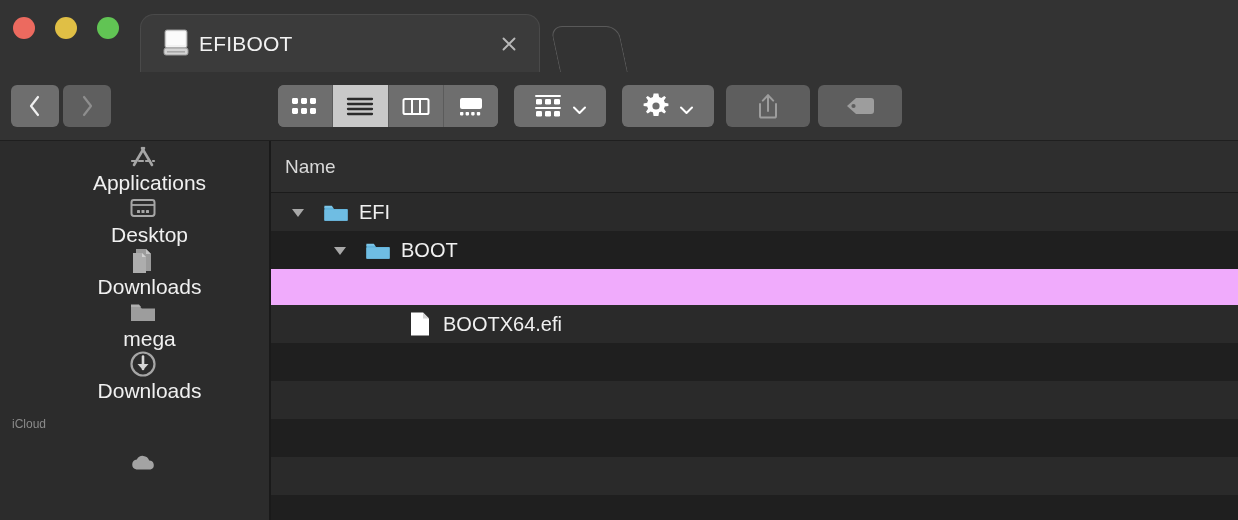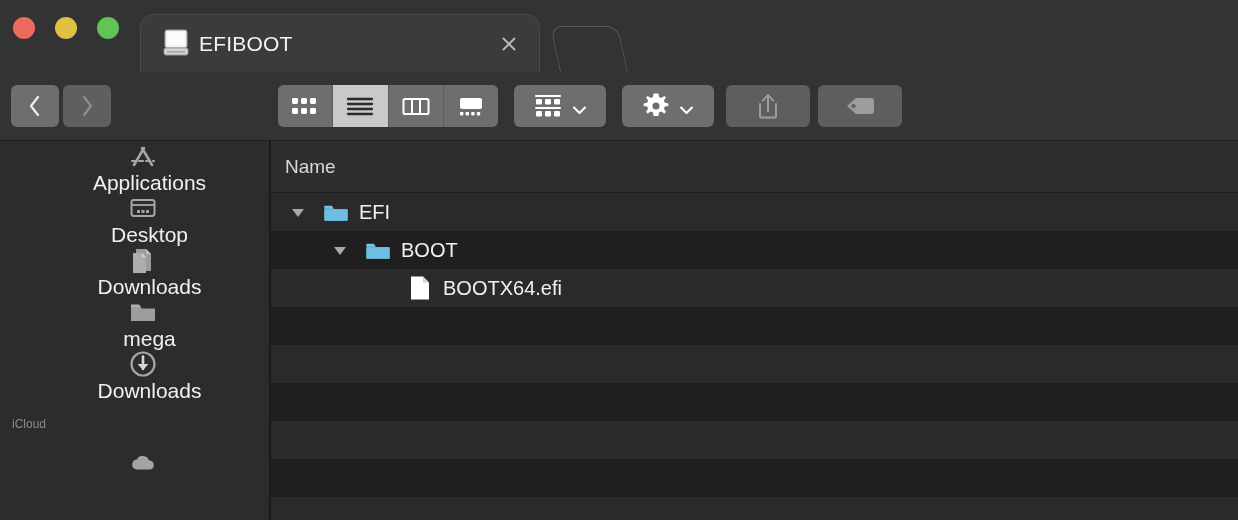--- a/index.html
+++ b/index.html
@@ -493,21 +493,21 @@
         <span class="row-icon" style="margin-left:12px;">
           <svg viewBox="0 0 28 22" width="28" height="22">
             <path d="M1.5 5.5 H10 L12 7.8 H26.5 V19.5 A1 1 0 0 1 25.5 20.5 H2.5 A1 1 0 0 1 1.5 19.5 Z" fill="#62b4dd"></path>
             <path d="M1.5 4.2 H9.4 L11.2 6.4 H1.5 Z" fill="#7cc6e8"></path>
             <path d="M1.5 8.6 H26.5 V19.5 A1 1 0 0 1 25.5 20.5 H2.5 A1 1 0 0 1 1.5 19.5 Z" fill="#6fbde3"></path>
           </svg>
         </span>
         <span class="row-label">BOOT</span>
       </div>
 
-      <div class="row odd" style="padding-left:136px;">
+      <div class="row odd" style="padding-left:136px;margin-top:36px;">
         <span class="row-icon">
           <svg viewBox="0 0 22 26" width="22" height="26">
             <path d="M2 1.5 H14 L20 7.5 V24.5 H2 Z" fill="#ffffff"></path>
             <path d="M14 1.5 L20 7.5 H14 Z" fill="#d4d4d4"></path>
           </svg>
         </span>
         <span class="row-label">BOOTX64.efi</span>
       </div>
 
       <div class="row even"></div>

